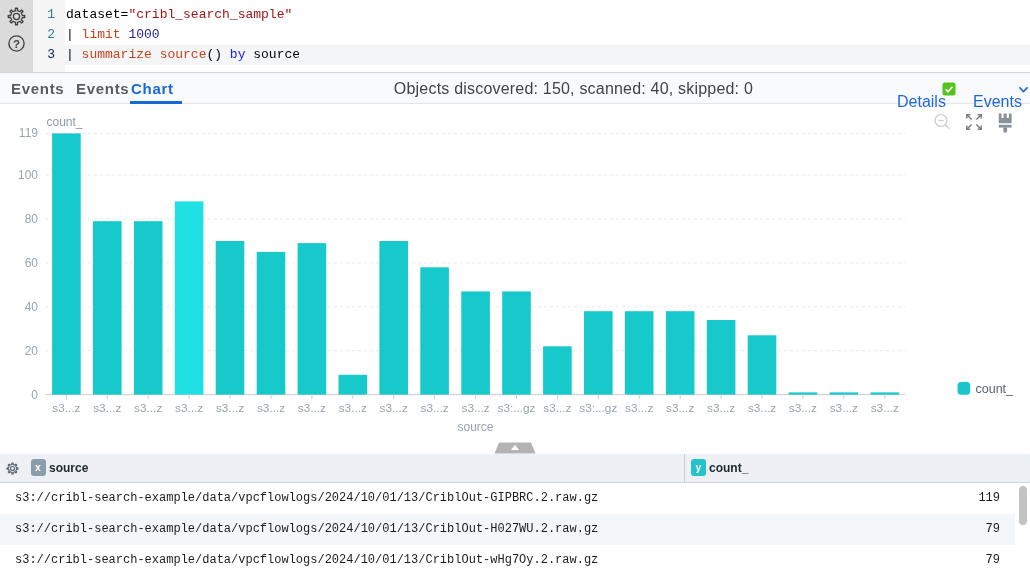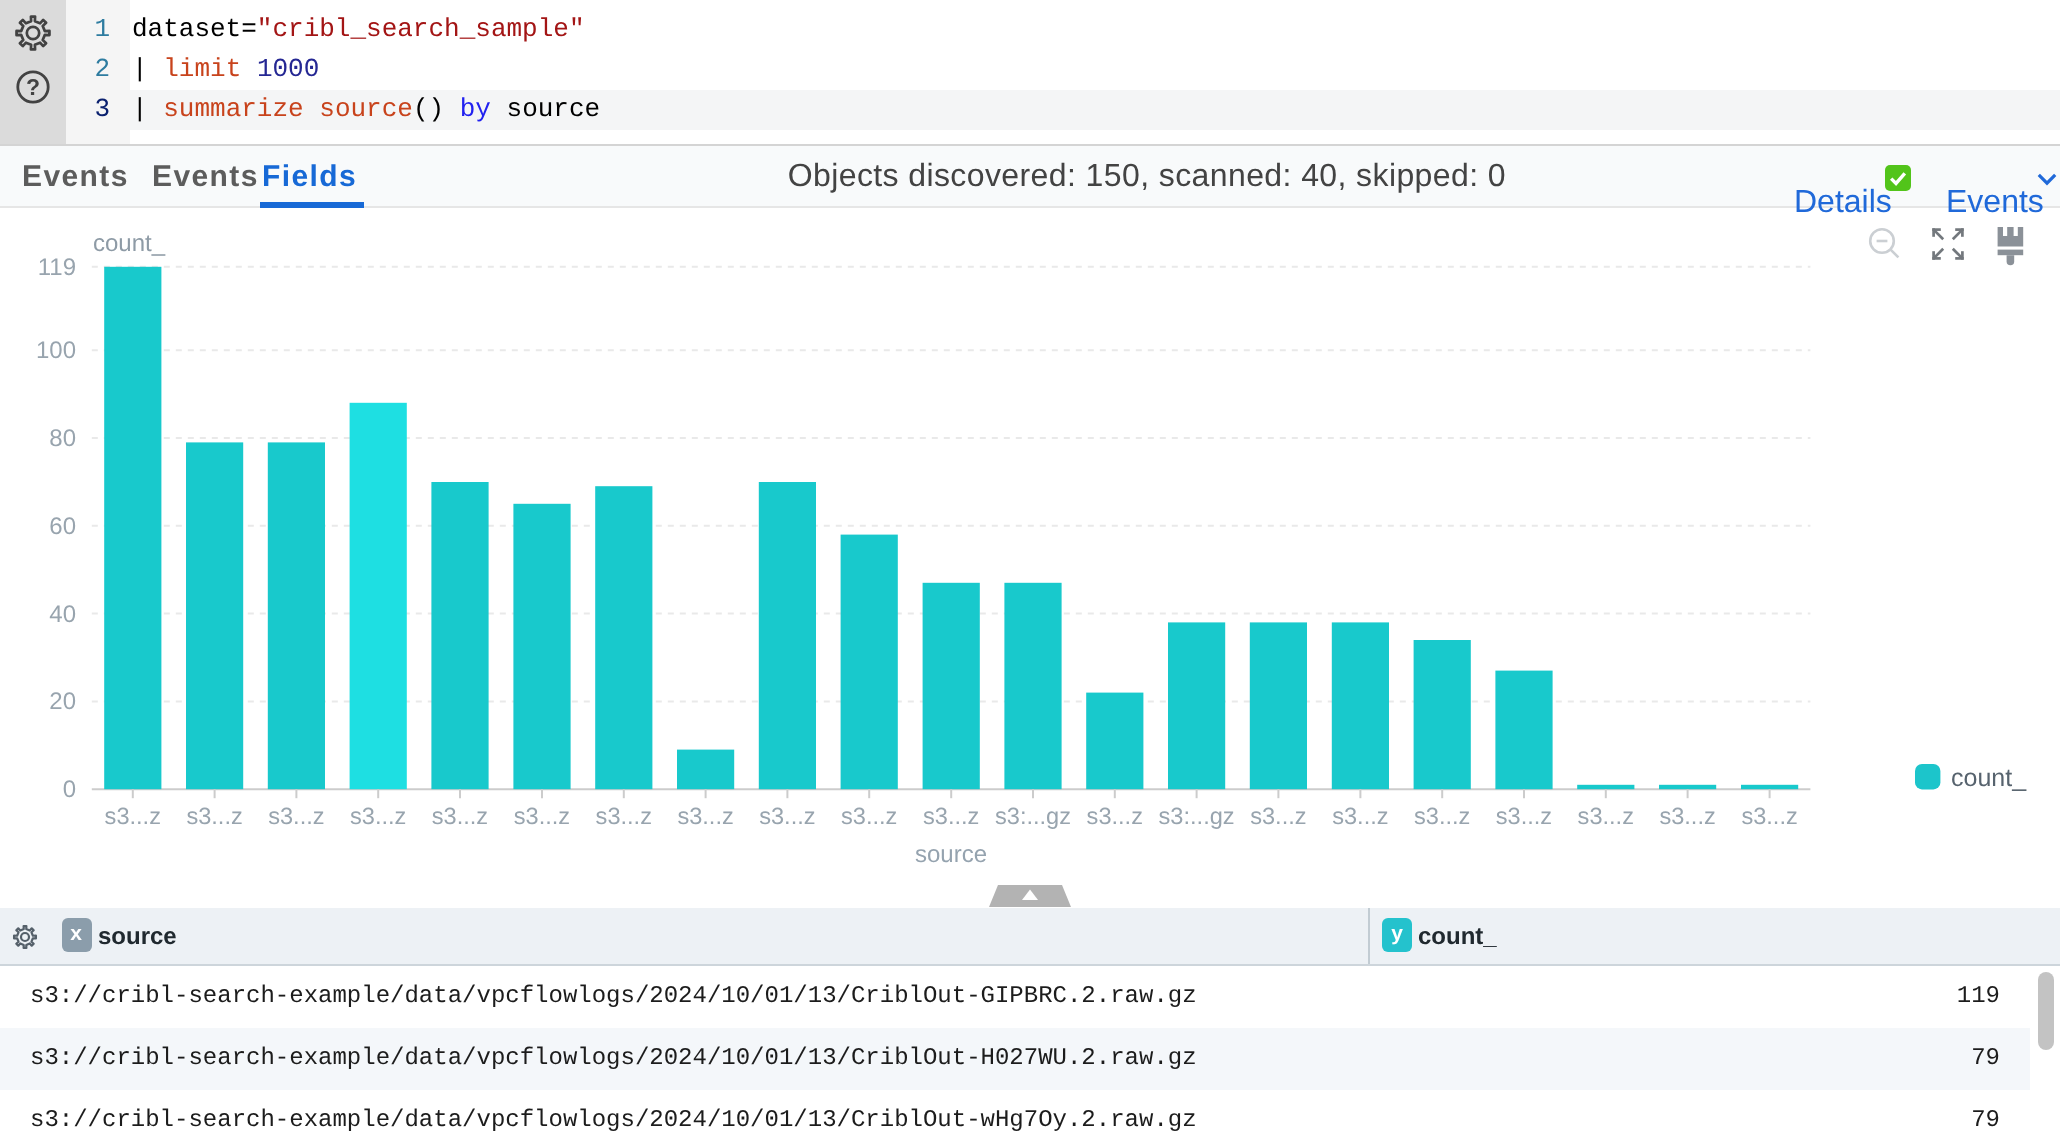--- a/index.html
+++ b/index.html
@@ -63,21 +63,21 @@
   <div class="lnum" style="left:25px;top:25px;">2</div>
   <div class="lnum" style="left:25px;top:45px;color:#0b216f;">3</div>
   <div class="codeline" style="top:5px;">dataset=<span class="str">"cribl_search_sample"</span></div>
   <div class="codeline" style="top:25px;">| <span class="kw">limit</span> <span class="num">1000</span></div>
   <div class="codeline" style="top:45px;">| <span class="kw">summarize</span> <span class="kw">source</span>() <span class="op">by</span> source</div>
 </div>
 
 <div id="tabbar">
   <div class="tab" style="left:11px;">Events</div>
   <div class="tab" style="left:76px;">Events</div>
-  <div class="tab" id="tab-chart" style="left:131px;">Fields</div>
+  <div class="tab" id="tab-chart" style="left:131px;">Chart</div>
   <div id="tabline"></div>
   <div class="st" style="right:277px;letter-spacing:0.2px;">Objects discovered: 150, scanned: 40, skipped: 0</div>
   <div class="st blue" style="left:897px;">Details</div>
   <svg style="position:absolute;left:942px;top:9px;" width="14" height="14" viewBox="0 0 14 14">
       <rect x="0.5" y="0.5" width="13" height="13" rx="2.5" fill="#52c41a"></rect>
       <polyline points="3.6,7.3 6,9.7 10.4,4.7" fill="none" stroke="#fff" stroke-width="1.7"></polyline>
     </svg>
   <div class="st blue" style="left:973px;">Events</div>
   <svg style="position:absolute;left:1018px;top:13px;" width="11" height="8" viewBox="0 0 11 8">
       <polyline points="1.4,1.4 5.5,5.6 9.6,1.4" fill="none" stroke="#2069d9" stroke-width="1.6"></polyline>

